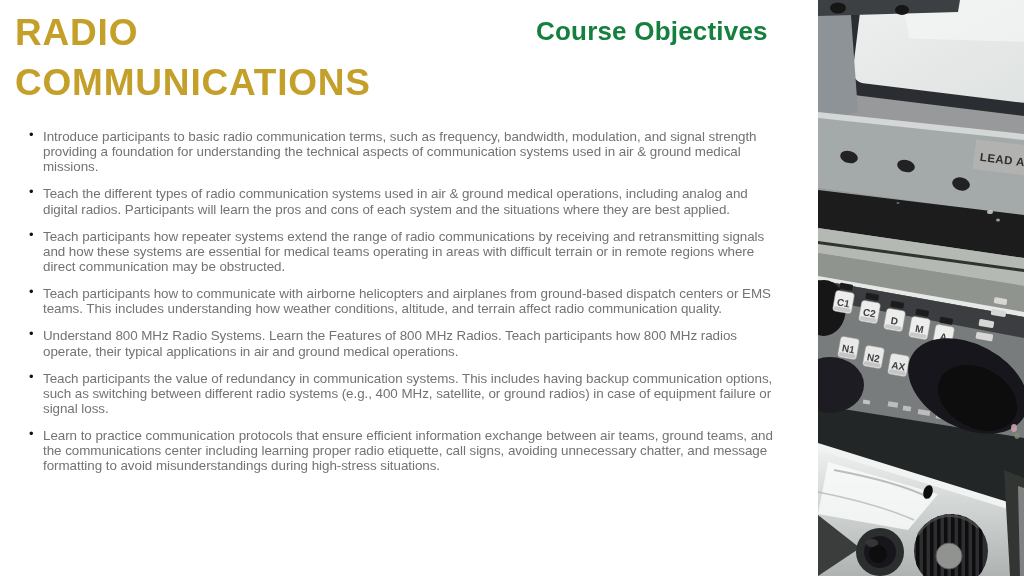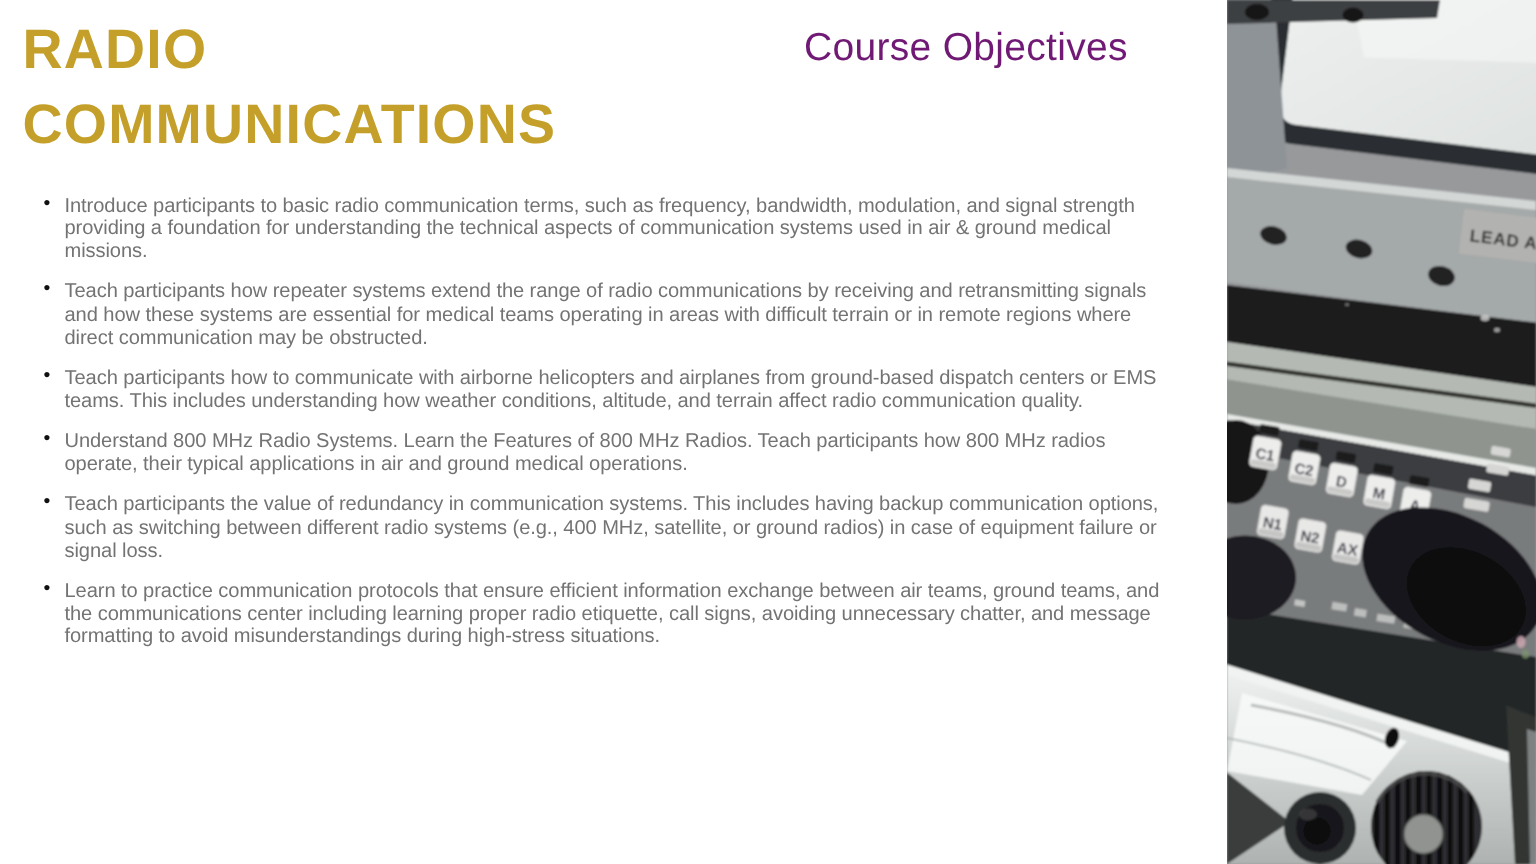--- a/index.html
+++ b/index.html
@@ -4,22 +4,22 @@
 <style>
   * { margin:0; padding:0; box-sizing:border-box; }
   html,body { width:1024px; height:576px; overflow:hidden; }
   body { font-family:"Liberation Sans", sans-serif; background:#ffffff; }
   .slide { position:relative; width:1024px; height:576px; background:#ffffff; }
 
   .title-block { position:absolute; left:15px; top:8px; width:520px; }
   .title-line { font-size:37px; line-height:50px; font-weight:800; letter-spacing:0.8px;
                 color:#C4A02A; }
 
-  .heading { position:absolute; left:536px; top:16px; font-size:26px; font-weight:400;
-             letter-spacing:0.2px; color:#701a75; }
+  .heading { position:absolute; left:536px; top:16px; font-size:26px; font-weight:700;
+             letter-spacing:0.2px; color:#15803d; }
 
   .objectives { position:absolute; left:28px; top:129px; width:748px; list-style:none; }
   .objectives li { position:relative; padding-left:15px; margin-bottom:12px;
                    font-size:13.4px; line-height:1.13; letter-spacing:-0.05px;
                    color:#737373; }
   .objectives li::before { content:"\2022"; position:absolute; left:1px; top:-1px;
                            font-size:13px; color:#111; }
 
   .photo { position:absolute; left:818px; top:0; width:206px; height:576px;
            overflow:hidden; background:#97999b; }
@@ -32,20 +32,21 @@
 
   <div class="title-block">
     <div class="title-line">RADIO</div>
     <div class="title-line">COMMUNICATIONS</div>
   </div>
 
   <div class="heading">Course Objectives</div>
 
   <ul class="objectives">
       <li>Introduce participants to basic radio communication terms, such as frequency, bandwidth, modulation, and signal strength providing a foundation for understanding the technical aspects of communication systems used in air &amp; ground medical missions.</li>
+      <li>Teach the different types of radio communication systems used in air &amp; ground medical operations, including analog and digital radios. Participants will learn the pros and cons of each system and the situations where they are best applied.</li>
       <li>Teach participants how repeater systems extend the range of radio communications by receiving and retransmitting signals and how these systems are essential for medical teams operating in areas with difficult terrain or in remote regions where direct communication may be obstructed.</li>
       <li>Teach participants how to communicate with airborne helicopters and airplanes from ground-based dispatch centers or EMS teams. This includes understanding how weather conditions, altitude, and terrain affect radio communication quality.</li>
       <li>Understand 800 MHz Radio Systems. Learn the Features of 800 MHz Radios. Teach participants how 800 MHz radios operate, their typical applications in air and ground medical operations.</li>
       <li>Teach participants the value of redundancy in communication systems. This includes having backup communication options, such as switching between different radio systems (e.g., 400 MHz, satellite, or ground radios) in case of equipment failure or signal loss.</li>
       <li>Learn to practice communication protocols that ensure efficient information exchange between air teams, ground teams, and the communications center including learning proper radio etiquette, call signs, avoiding unnecessary chatter, and message formatting to avoid misunderstandings during high-stress situations.</li>
     </ul>
 
   <div class="photo">
     <svg viewBox="0 0 206 576" preserveAspectRatio="none">
       <defs>

